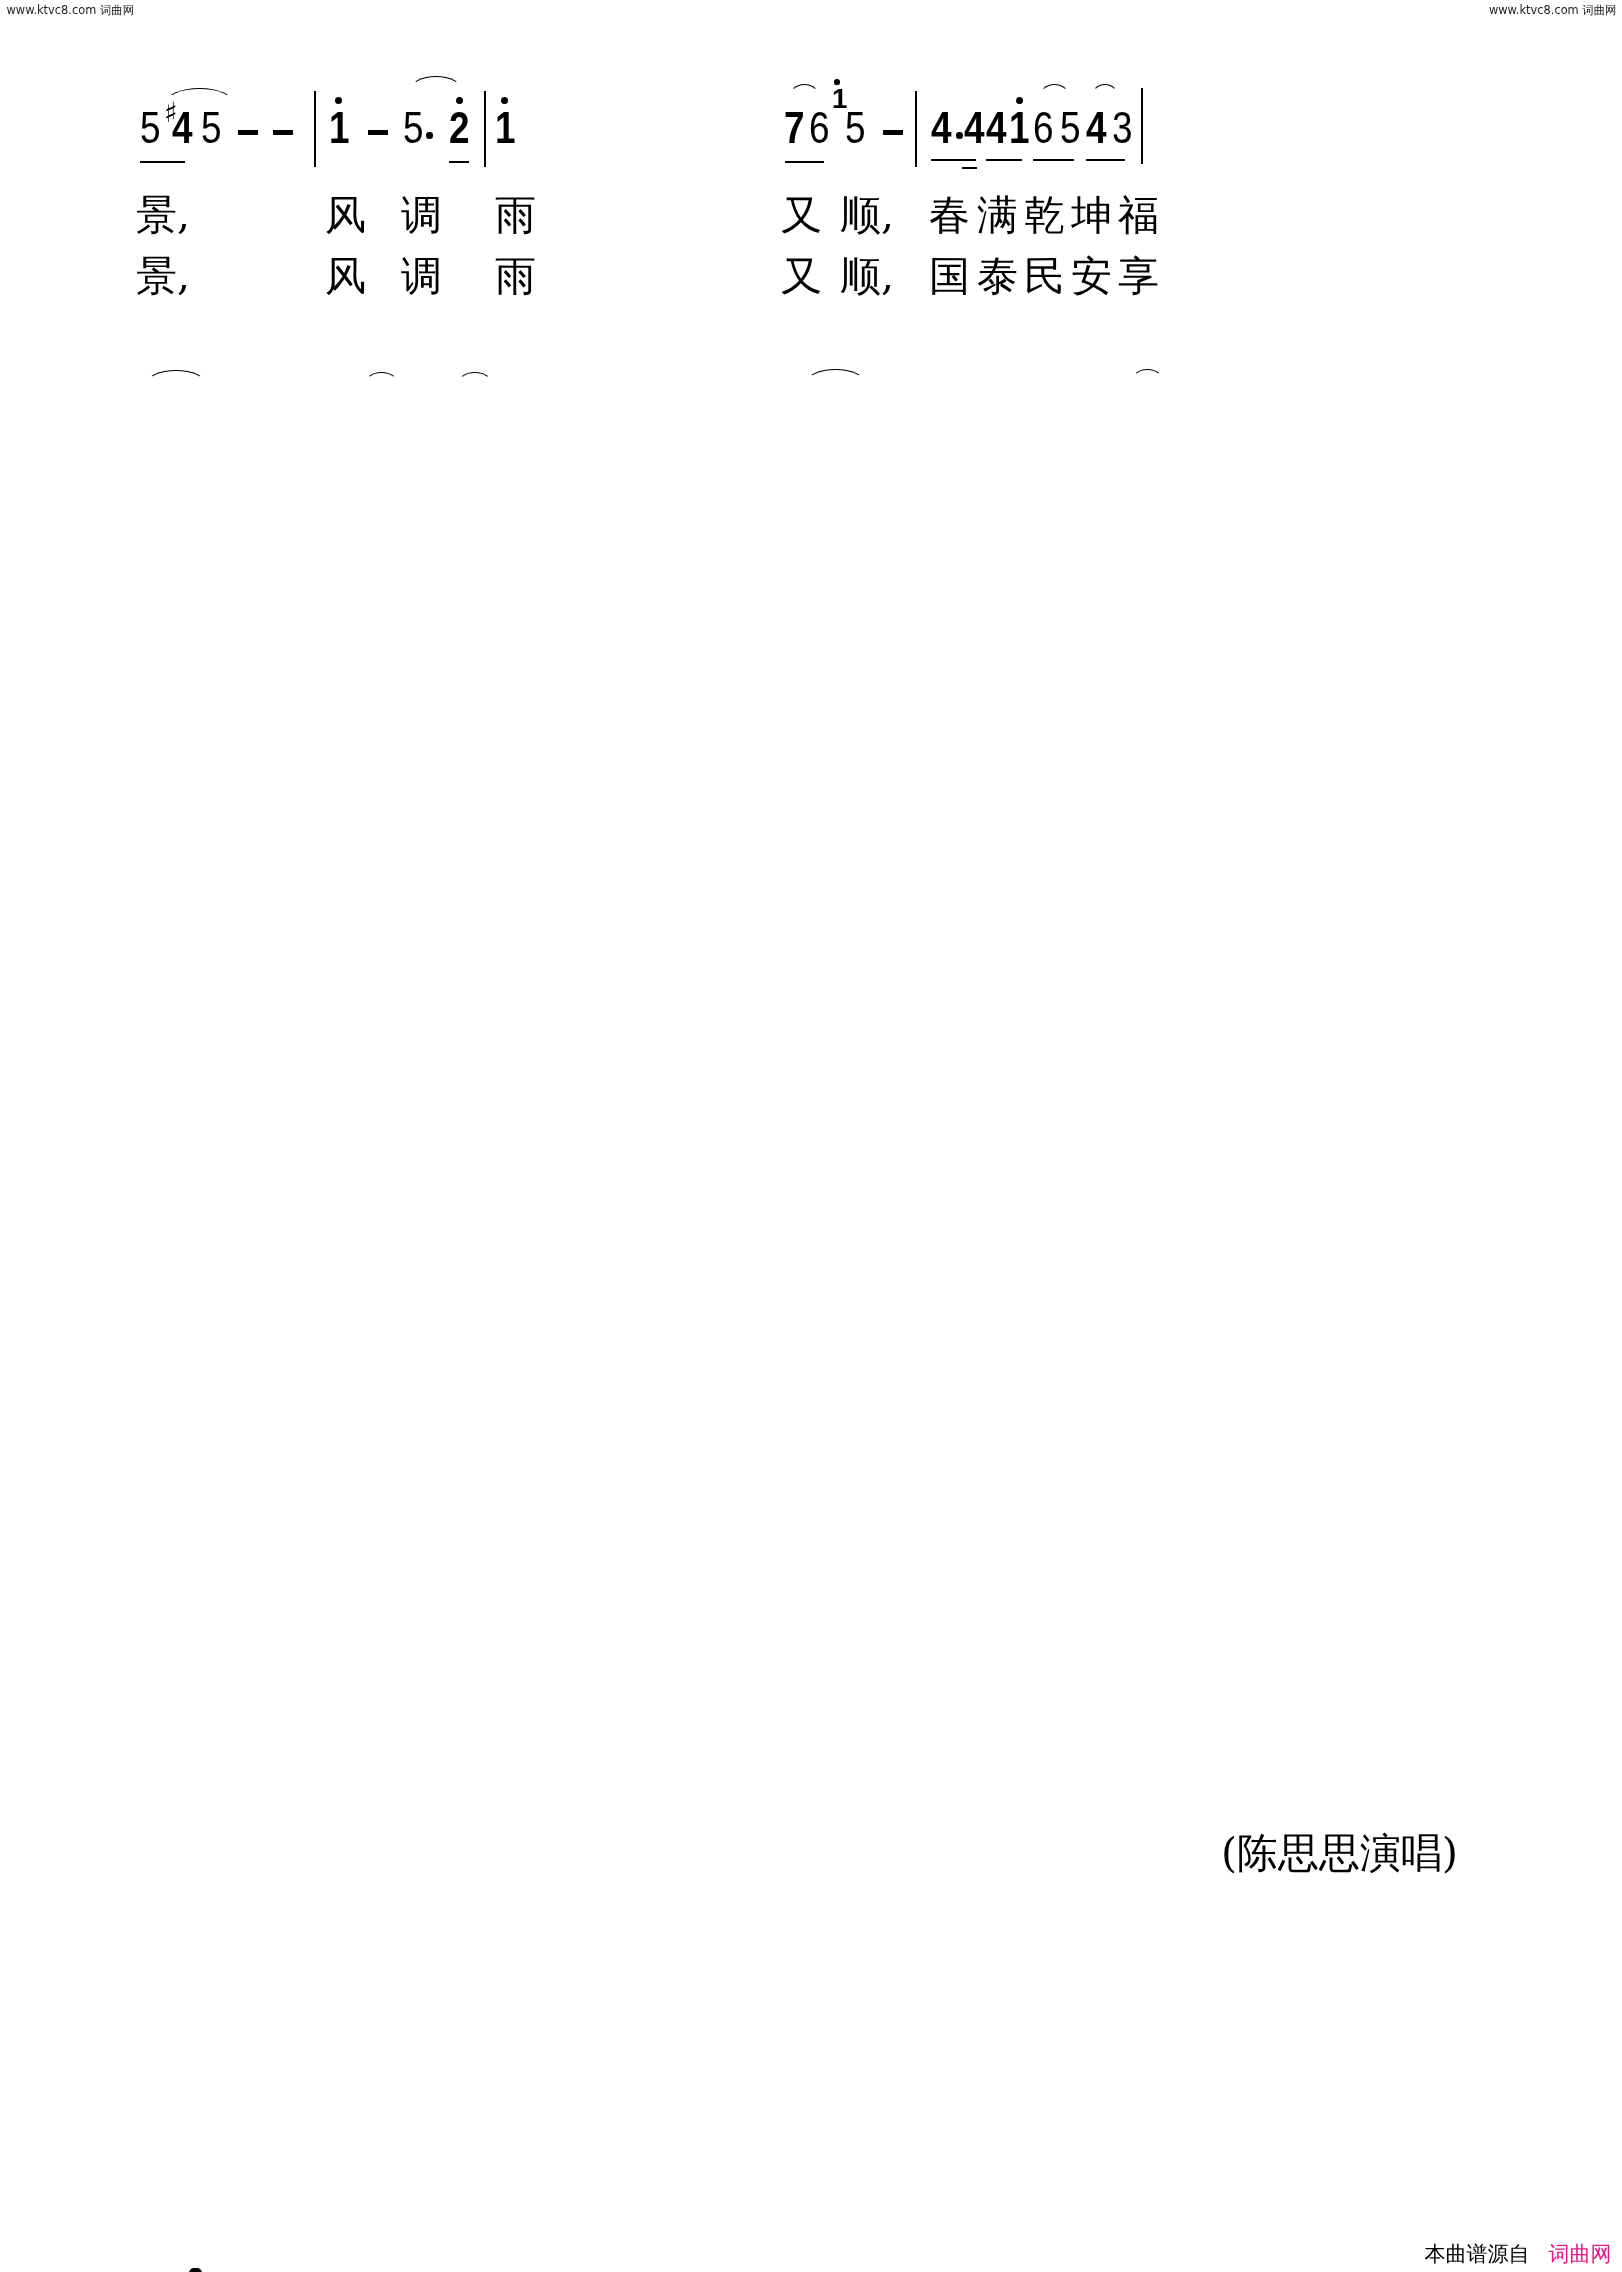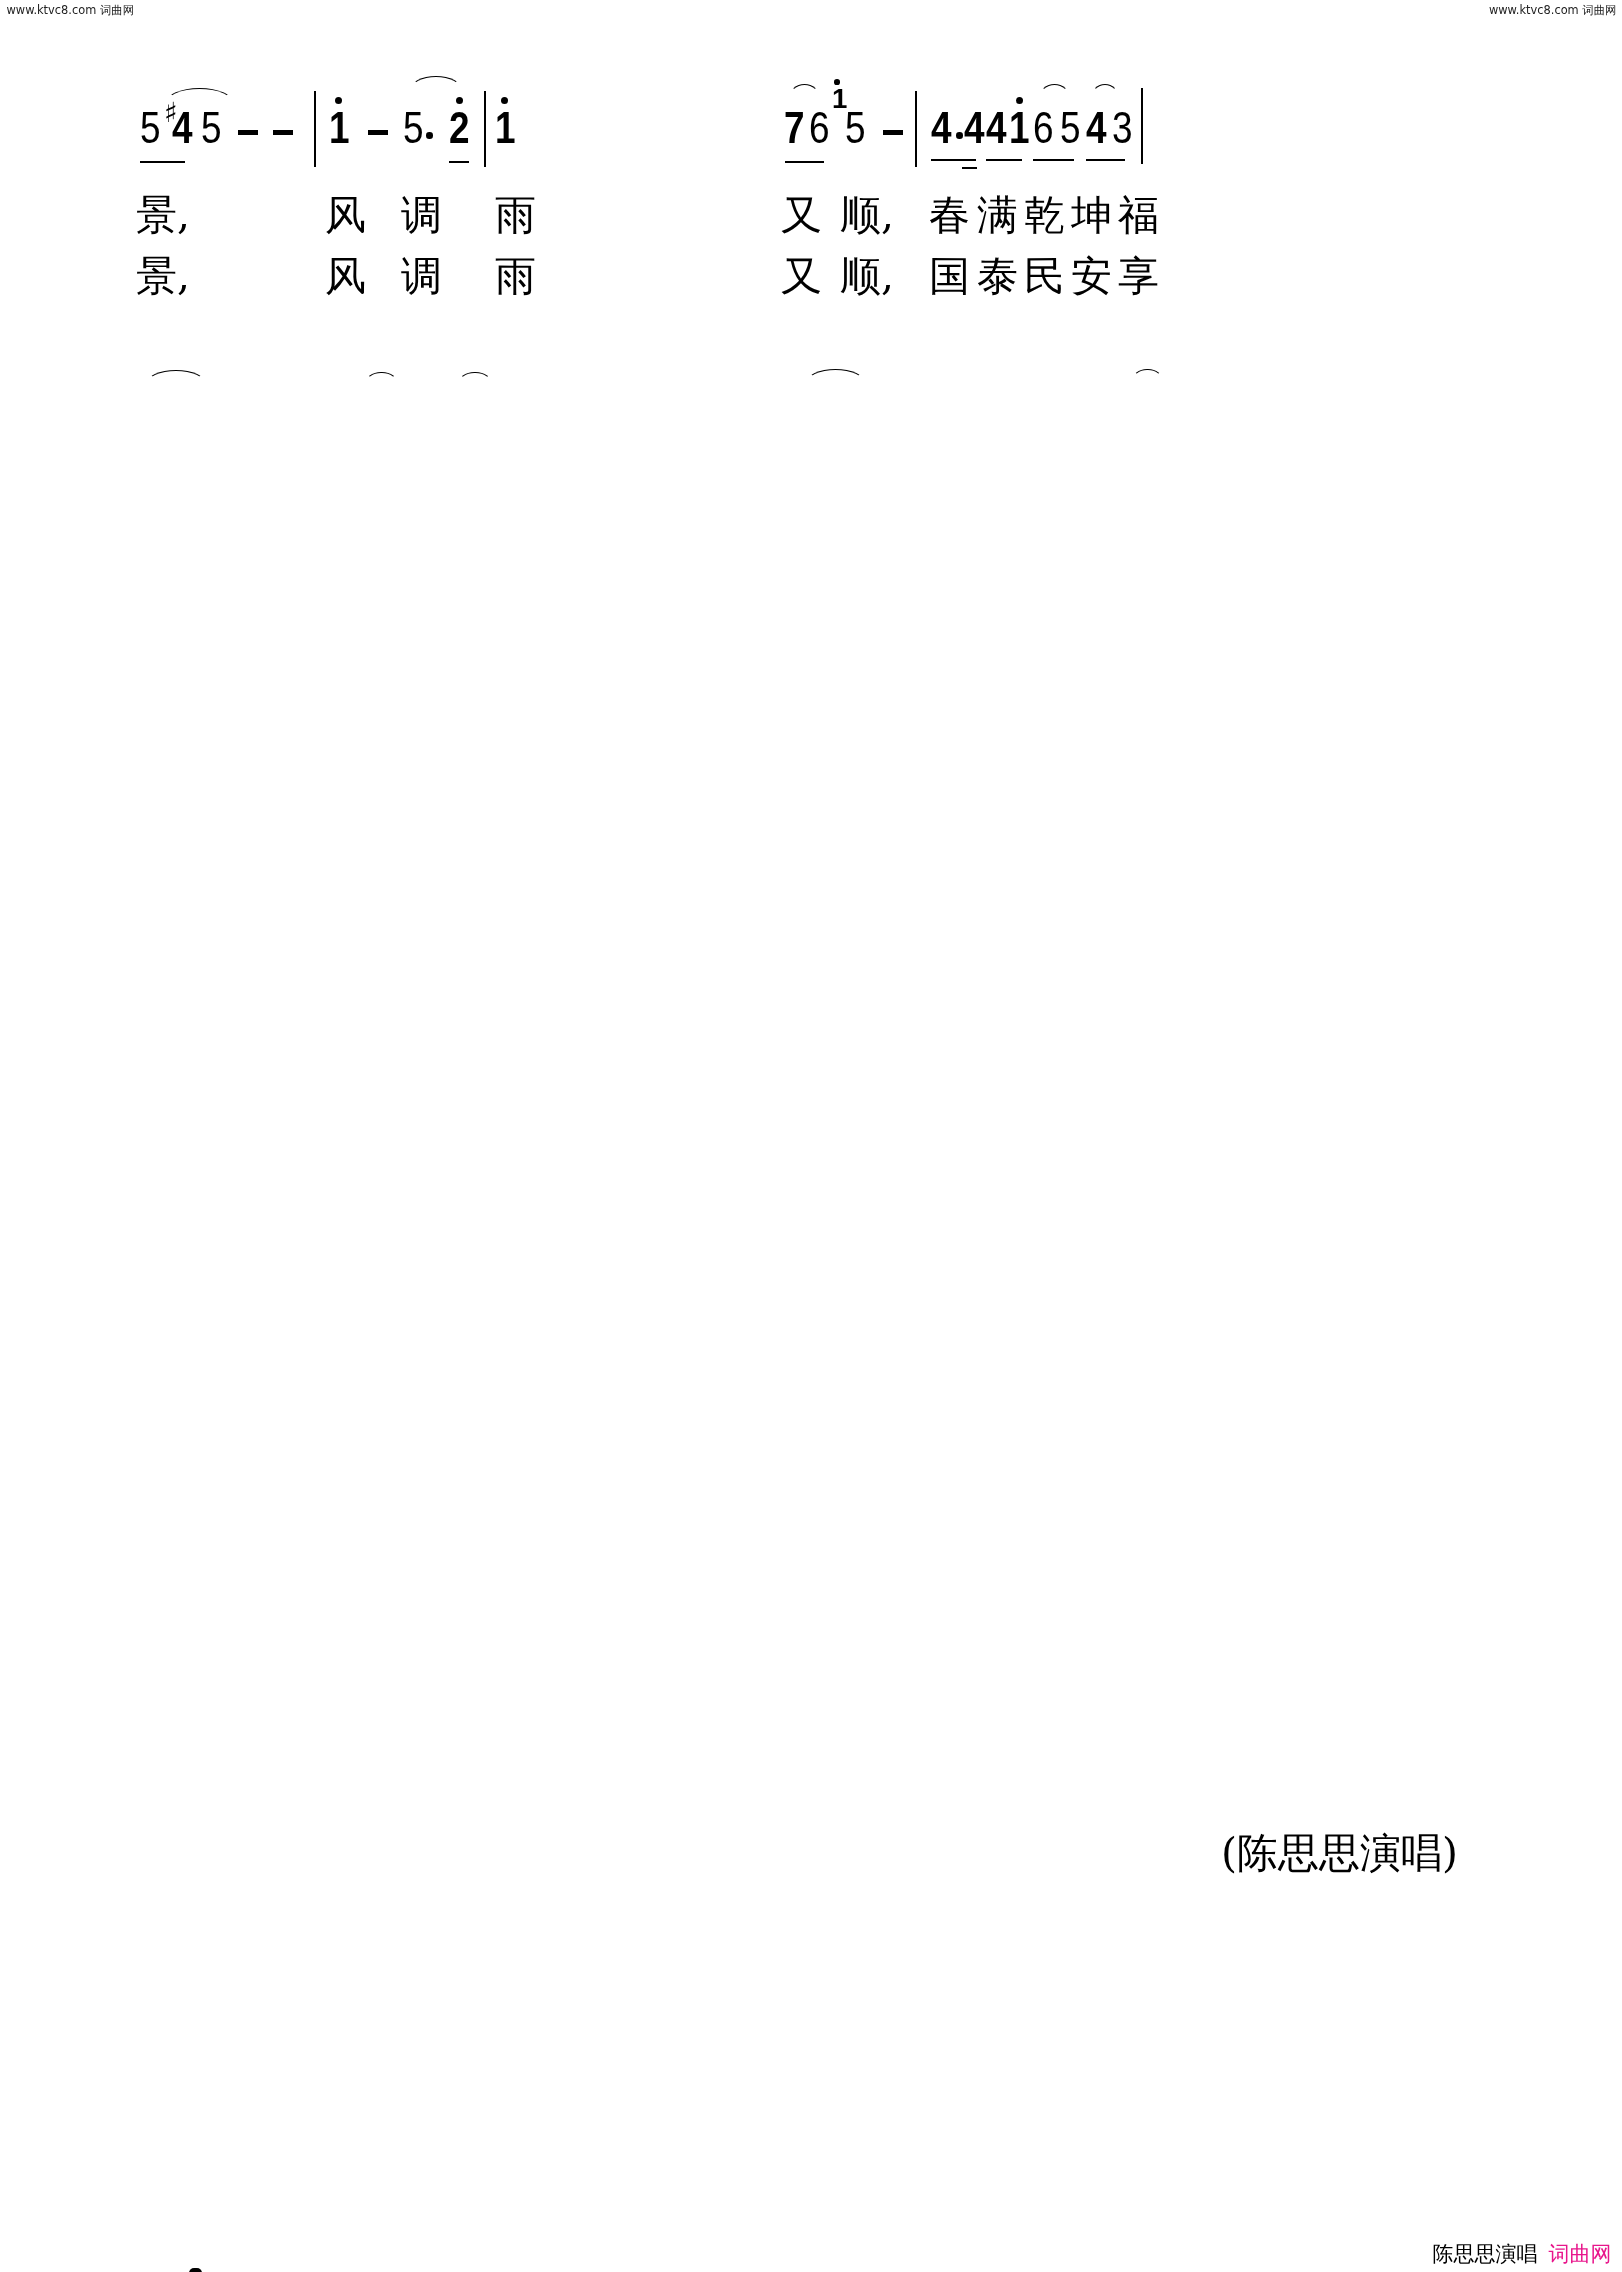--- a/index.html
+++ b/index.html
@@ -14,21 +14,21 @@
   .bar { position: absolute; width: 1.6px; background: #000; }
   .ul { position: absolute; height: 2.4px; background: #000; }
   .dot { position: absolute; width: 7.3px; height: 7.3px; border-radius: 50%; background: #000; }
   .aug { position: absolute; width: 6.5px; height: 6.5px; border-radius: 50%; background: #000; }
   .slur { position: absolute; border: 1.6px solid #000; border-bottom: none; border-left-color: transparent; border-right-color: transparent; border-radius: 50% 50% 0 0 / 100% 100% 0 0; }
   .lyr { position: absolute; font-family: "DejaVu Serif", serif; font-size: 41px; font-weight: 300; letter-spacing: 0; line-height: 1; }
   .sharp { position: absolute; font-family: "DejaVu Sans", sans-serif; font-size: 27.6px; }
   .grace { position: absolute; font-family: "Liberation Sans", sans-serif; font-size: 27.6px; font-weight: bold; }
   .credit { position: absolute; font-family: "DejaVu Serif", serif; font-size: 41px; }
   .footer { position: absolute; bottom: 4.9px; right: 11.4px; font-size: 21px; font-family: "DejaVu Sans", sans-serif; }
-  .footer .brand { color: #e8168c; margin-left: 11px; }
+  .footer .brand { color: #e8168c; margin-left: 19px; }
   .pagemark { position: absolute; left: 189px; bottom: 0; width: 13px; height: 4.9px; border-radius: 6.5px 6.5px 0 0; background: #000; }
 </style>
 </head>
 <body>
 
 <div class="hdr left">www.ktvc8.com 词曲网</div>
 <div class="hdr right">www.ktvc8.com 词曲网</div>
 
 <div>
 
@@ -120,16 +120,16 @@
   <div class="slur" style="left:458px;top:372px;width:32px;height:11.4px;"></div>
   <div class="slur" style="left:806px;top:369px;width:57px;height:13px;"></div>
   <div class="slur" style="left:1132px;top:369px;width:29px;height:11.4px;"></div>
 </div>
 
 <div id="score"></div>
 
 <div class="credit" style="left:1221px;top:1826px;">(陈思思演唱)</div>
 
 <div class="footer">
-  <span>陈思思演唱</span><span class="brand">词曲网</span>
+  <span>本曲谱源自</span><span class="brand">词曲网</span>
 </div>
 <div class="pagemark"></div>
 
 
 </body></html>

